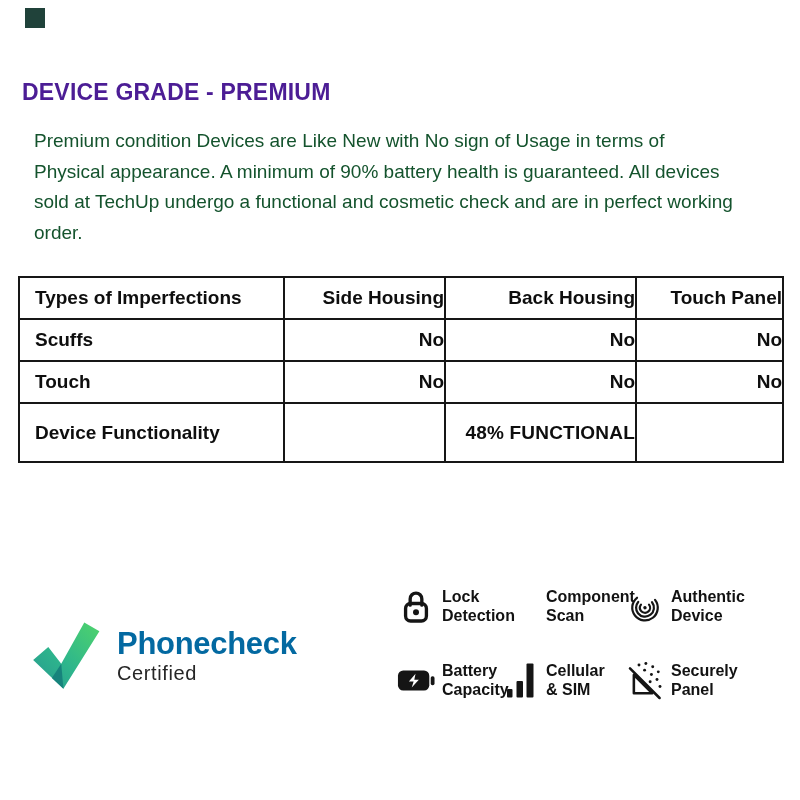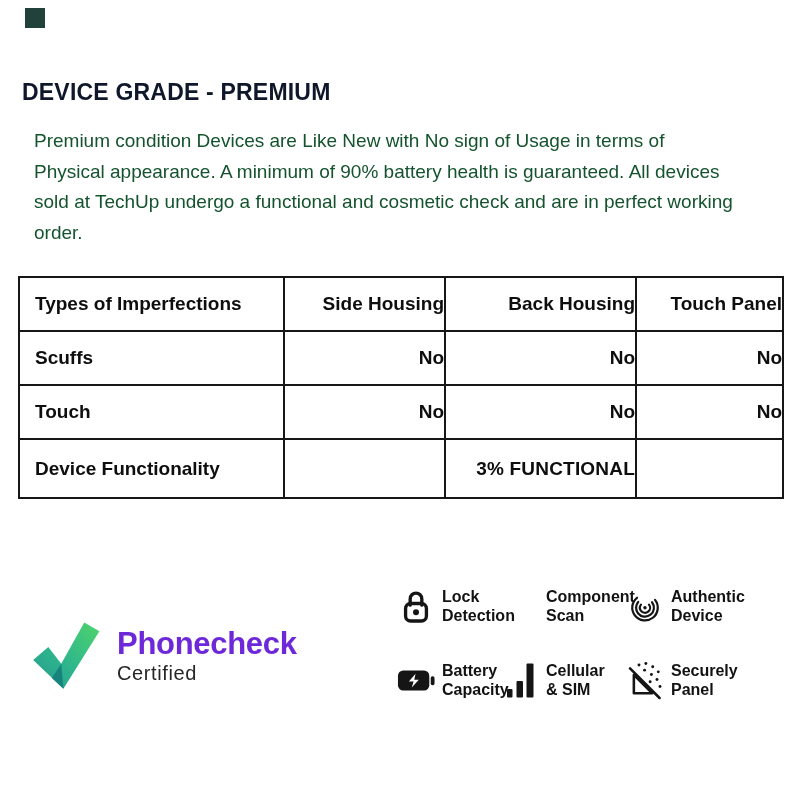--- a/index.html
+++ b/index.html
@@ -5,46 +5,46 @@
   html,body{margin:0;padding:0;background:#ffffff;}
   .canvas{
     position:relative;width:800px;height:800px;background:#ffffff;overflow:hidden;
     font-family:"Liberation Sans", sans-serif;color:#101010;
   }
   .corner-mark{
     position:absolute;left:25px;top:8px;width:20px;height:20px;background:#20423a;
   }
   .grade-heading{
     position:absolute;left:22px;top:79px;
-    font-size:23px;font-weight:700;letter-spacing:.2px;color:#0f172a;white-space:nowrap;
+    font-size:23px;font-weight:700;letter-spacing:.2px;color:#4c1d95;white-space:nowrap;
   }
   .grade-desc{
     position:absolute;left:34px;top:126px;width:700px;
     font-size:19px;font-weight:500;line-height:30.5px;color:#14532d;
   }
   .imperfection-table{
     position:absolute;left:18px;top:276px;width:764px;
     border-collapse:collapse;table-layout:fixed;
   }
   .imperfection-table td,.imperfection-table th{
     border:2px solid #161616;font-size:19px;font-weight:700;color:#0e0e0e;
     text-align:right;vertical-align:middle;padding:0;
   }
   .imperfection-table col.c1{width:265px}
   .imperfection-table col.c2{width:161px}
   .imperfection-table col.c3{width:191px}
   .imperfection-table col.c4{width:147px}
   .imperfection-table .lbl{text-align:left;padding-left:15px;}
-  .imperfection-table tr{height:54px;}
+  .imperfection-table tr{height:42px;}
   .imperfection-table tr.func-row{height:59px;}
   .func-val{color:#1a5bb0;font-size:17px;font-weight:700;letter-spacing:.2px;}
   
   .pc-logo-icon{position:absolute;left:29px;top:619px;}
   .pc-logo-text{position:absolute;left:117px;top:628px;line-height:1;}
-  .pc-line1{font-size:31px;font-weight:700;color:#6d28d9;letter-spacing:-.3px;}
+  .pc-line1{font-size:31px;font-weight:700;color:#0369a1;letter-spacing:-.3px;}
   .pc-line2{font-size:20px;font-weight:400;color:#262626;letter-spacing:.6px;margin-top:4px;}
   .features-grid{
     position:absolute;left:397px;top:583px;
     display:grid;grid-template-columns:104px 125px 170px;grid-auto-rows:46px;row-gap:28px;
   }
   .feature{display:flex;align-items:center;gap:7px;}
   .feature .icon-box{width:38px;min-width:38px;display:flex;justify-content:center;align-items:center;}
   .feature .f-label{font-size:16px;font-weight:700;line-height:19.5px;color:#121212;white-space:nowrap;}
   .ic{stroke:#151515;}
 </style>
@@ -81,21 +81,21 @@
     </tr>
     <tr>
       <td class="lbl">Touch</td>
       <td>No</td>
       <td>No</td>
       <td>No</td>
     </tr>
     <tr class="func-row">
       <td class="lbl">Device Functionality</td>
       <td></td>
-      <td class="func-val">3% FUNCTIONAL</td>
+      <td class="func-val">48% FUNCTIONAL</td>
       <td></td>
     </tr>
   </tbody>
     </table>
 
   <svg class="pc-logo-icon" width="76" height="72" viewBox="0 0 100 100">
     <defs>
       <linearGradient id="pcGrad" x1="0" y1="1" x2="1" y2="0">
         <stop offset="0" stop-color="#27988f"></stop>
         <stop offset="0.45" stop-color="#2eb68c"></stop>

